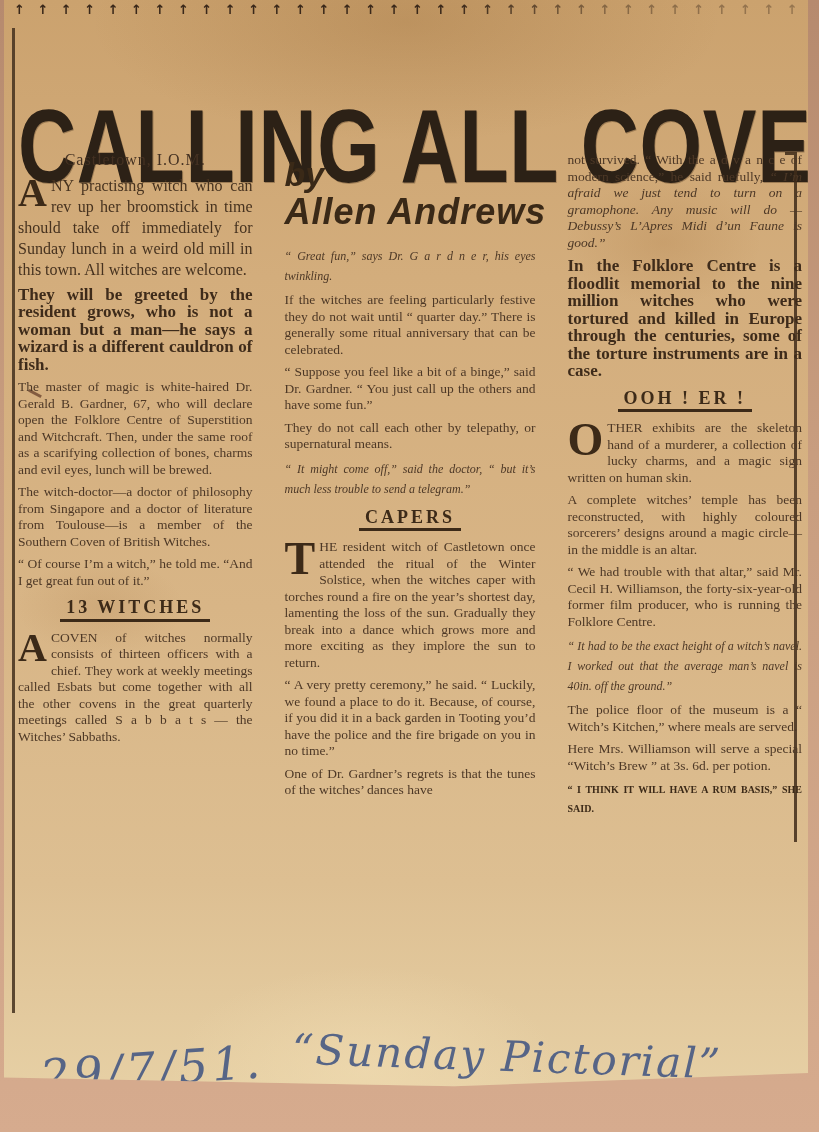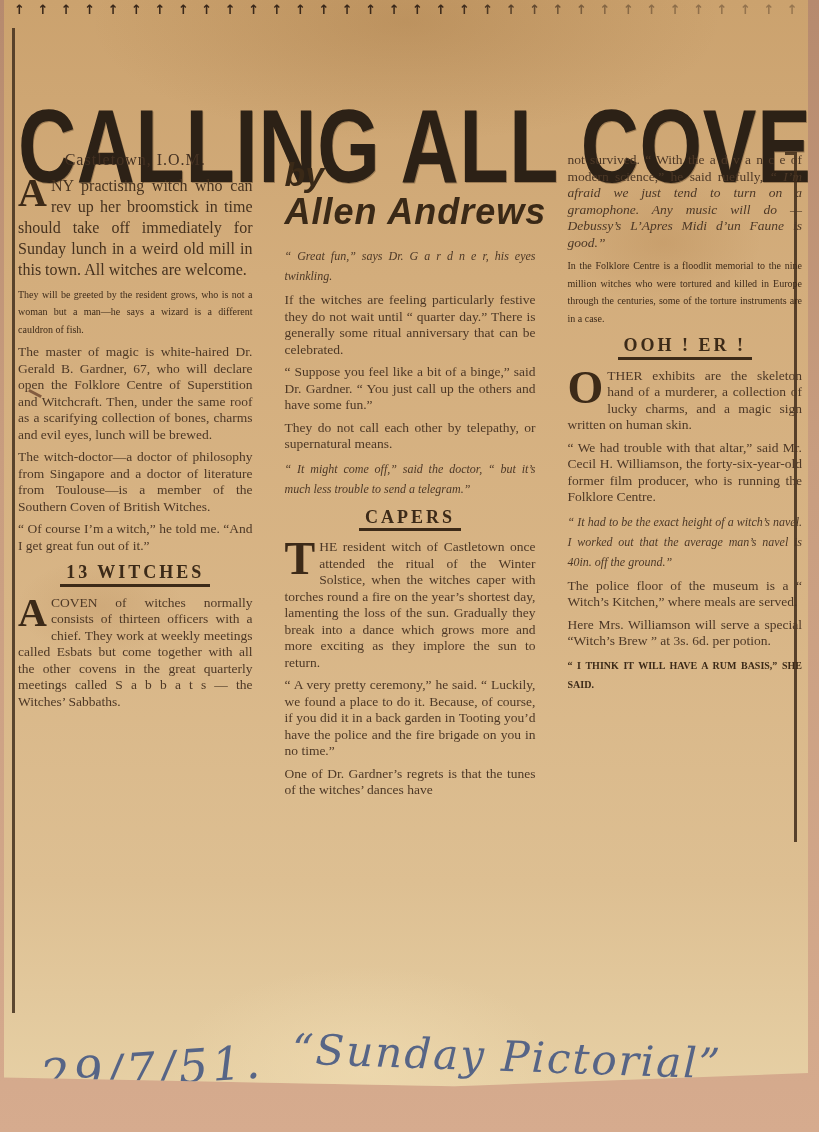--- a/index.html
+++ b/index.html
@@ -36,21 +36,21 @@
     text-shadow:1px 1px 0 rgba(60,40,20,.35);
   }
   .columns{
     position:absolute;left:14px;top:152px;width:784px;height:900px;
     display:flex;gap:32px;
   }
   .col{width:251px;color:#4d3826;font-size:13.5px;line-height:16.5px;text-align:justify;}
   .col p{margin:0 0 6px 0;}
   .dateline{text-align:center;font-size:16px;letter-spacing:1px;margin-bottom:4px;color:#443122;}
   .lead{font-size:16px;line-height:21px;color:#46321f;}
-  .boldp{font-weight:normal;color:#3e2b1a;font-size:10px;line-height:17.5px;}
+  .boldp{font-weight:bold;color:#3e2b1a;font-size:17px;line-height:17.5px;}
   .it{font-style:italic;margin-top:44px;}
   .itp{font-style:italic;font-size:12px;line-height:20px;}
   .dropcap{float:left;font-size:40px;line-height:32px;padding:2px 4px 0 0;color:#3c2a18;font-weight:bold;}
   .dropcap.big{font-size:46px;line-height:36px;}
   .subhead{
     text-align:left;font-weight:bold;color:#3c2a18;letter-spacing:3px;
     font-size:18px;margin:10px auto 8px auto !important;width:max-content;
     border-bottom:3px solid #3c2a18;padding:0 6px 3px 6px;
   }
   .byline{
@@ -109,20 +109,21 @@
       <p><span class="dropcap big">T</span><span>HE resident witch of Castletown once attended the ritual of the Winter Solstice, when the witches caper with torches round a fire on the year’s shortest day, lamenting the loss of the sun. Gradually they break into a dance which grows more and more exciting as they implore the sun to return.</span></p>
       <p>“ A very pretty ceremony,” he said. “ Luckily, we found a place to do it. Because, of course, if you did it in a back garden in Tooting you’d have the police and the fire brigade on you in no time.”</p>
       <p>One of Dr. Gardner’s regrets is that the tunes of the witches’ dances have</p>
     </div>
 
     <div class="col">
       <p><span>not survived. “ With the a d v a n c e  of  modern science,” he said ruefully,</span> <span class="it">“ I’m afraid we just tend to turn on a gramophone. Any music will do — Debussy’s L’Apres Midi d’un Faune is good.”</span></p>
       <p class="boldp">In the Folklore Centre is a floodlit memorial to the nine million witches who were tortured and killed in Europe through the centuries, some of the torture instruments are in a case.</p>
       <p class="subhead">OOH !  ER !</p>
       <p><span class="dropcap big">O</span><span>THER exhibits are the skeleton hand of a murderer, a collection of lucky charms, and a magic sign written on human skin.</span></p>
+      <p>A complete witches’ temple has been reconstructed, with highly coloured sorcerers’ designs around a magic circle—in the middle is an altar.</p>
       <p>“ We had trouble with that altar,” said Mr. Cecil H. Williamson, the forty-six-year-old former film producer, who is running the Folklore Centre.</p>
       <p class="itp">“ It had to be the exact height of a witch’s navel. I worked out that the average man’s navel is 40in. off the ground.”</p>
       <p>The police floor of the museum is a “ Witch’s Kitchen,” where meals are served.</p>
       <p>Here Mrs. Williamson will serve a special “Witch’s Brew ” at 3s. 6d. per potion.</p>
       <p class="boldcaps">“ I THINK IT WILL HAVE A RUM BASIS,” SHE SAID.</p>
     </div>
 
   </div>
 
   <div class="handwriting hw-date">29/7/51.</div>

